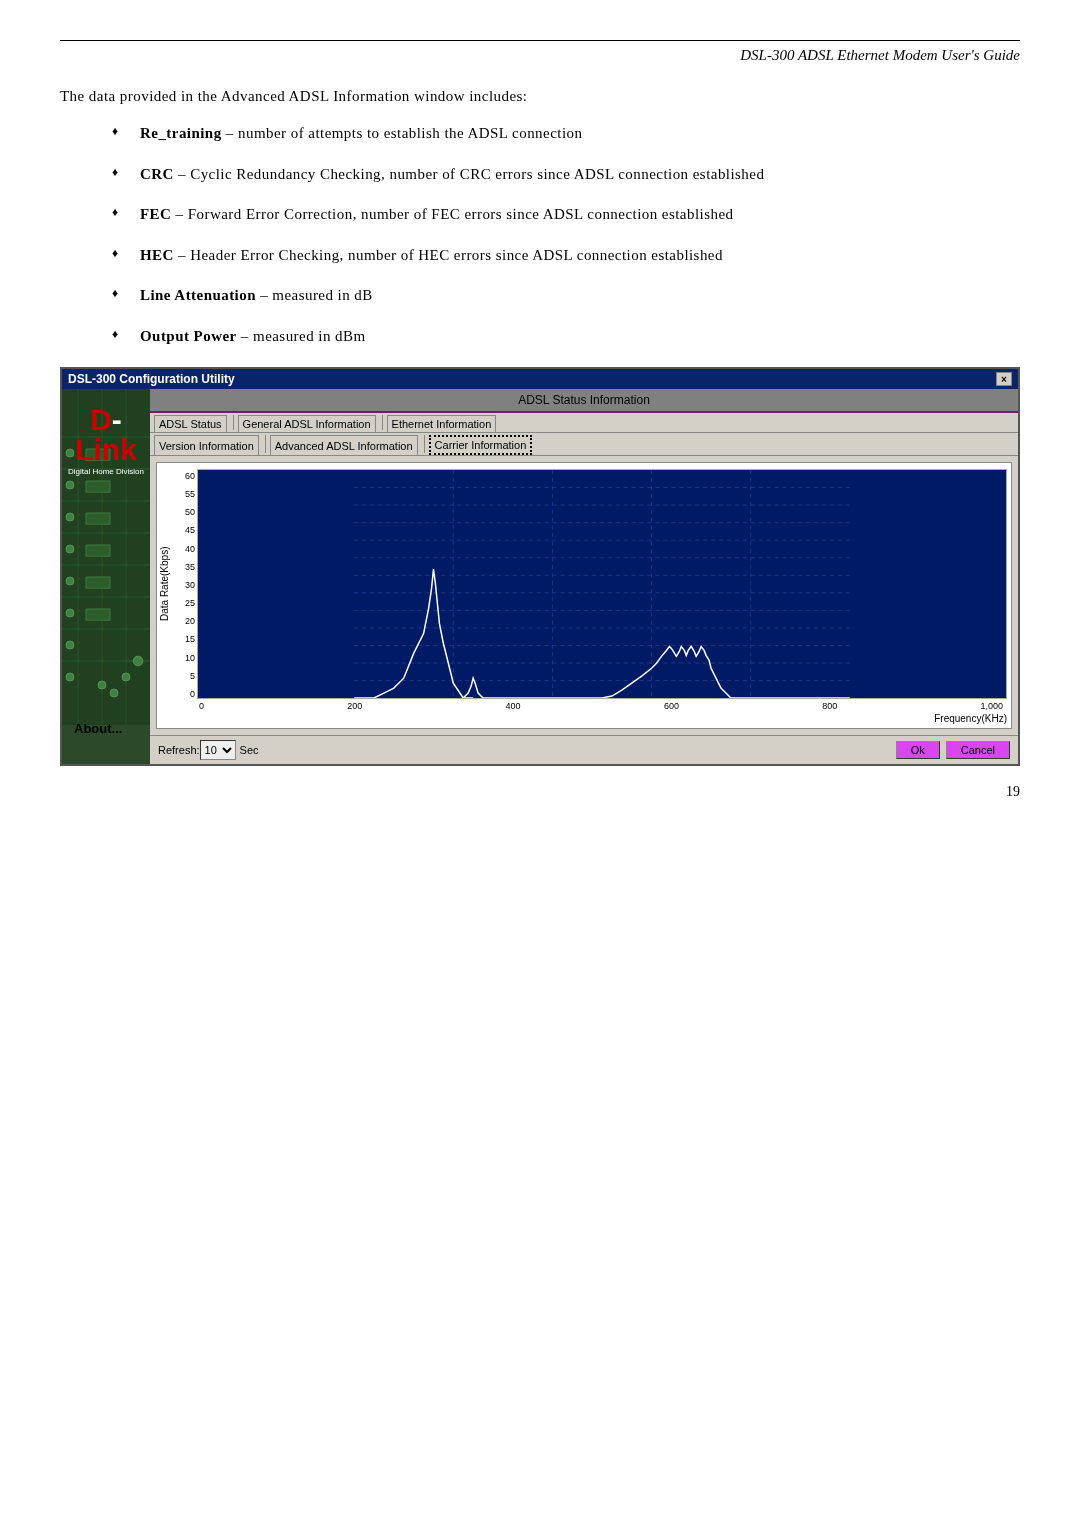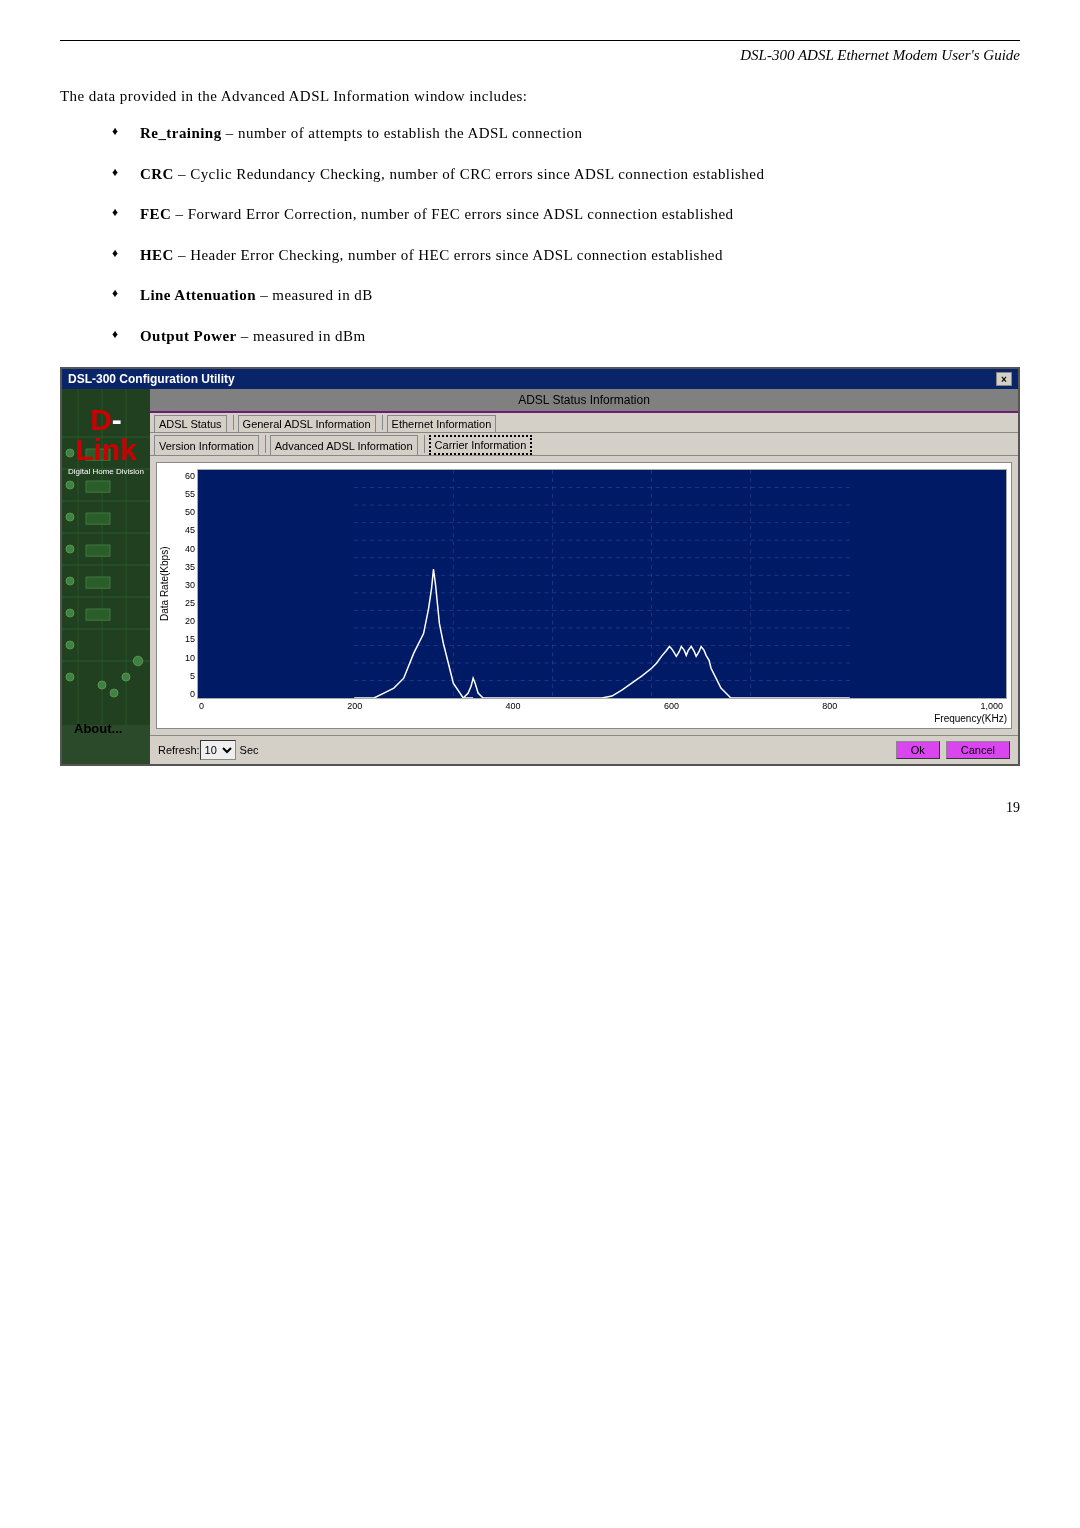--- a/index.html
+++ b/index.html
@@ -231,21 +231,21 @@
       letter-spacing: 0.03em;
     }
 
     .footer-text em {
       font-style: italic;
       font-weight: bold;
     }
 
     .page-number {
       position: absolute;
-      bottom: 30px;
+      bottom: 46px;
       right: 60px;
       font-size: 14px;
     }
   </style>
 </head>
 <body>
 
 <div class="page-container">
   <hr class="header-rule">
   <div class="header-title">DSL-300 ADSL Ethernet Modem User's Guide</div>

